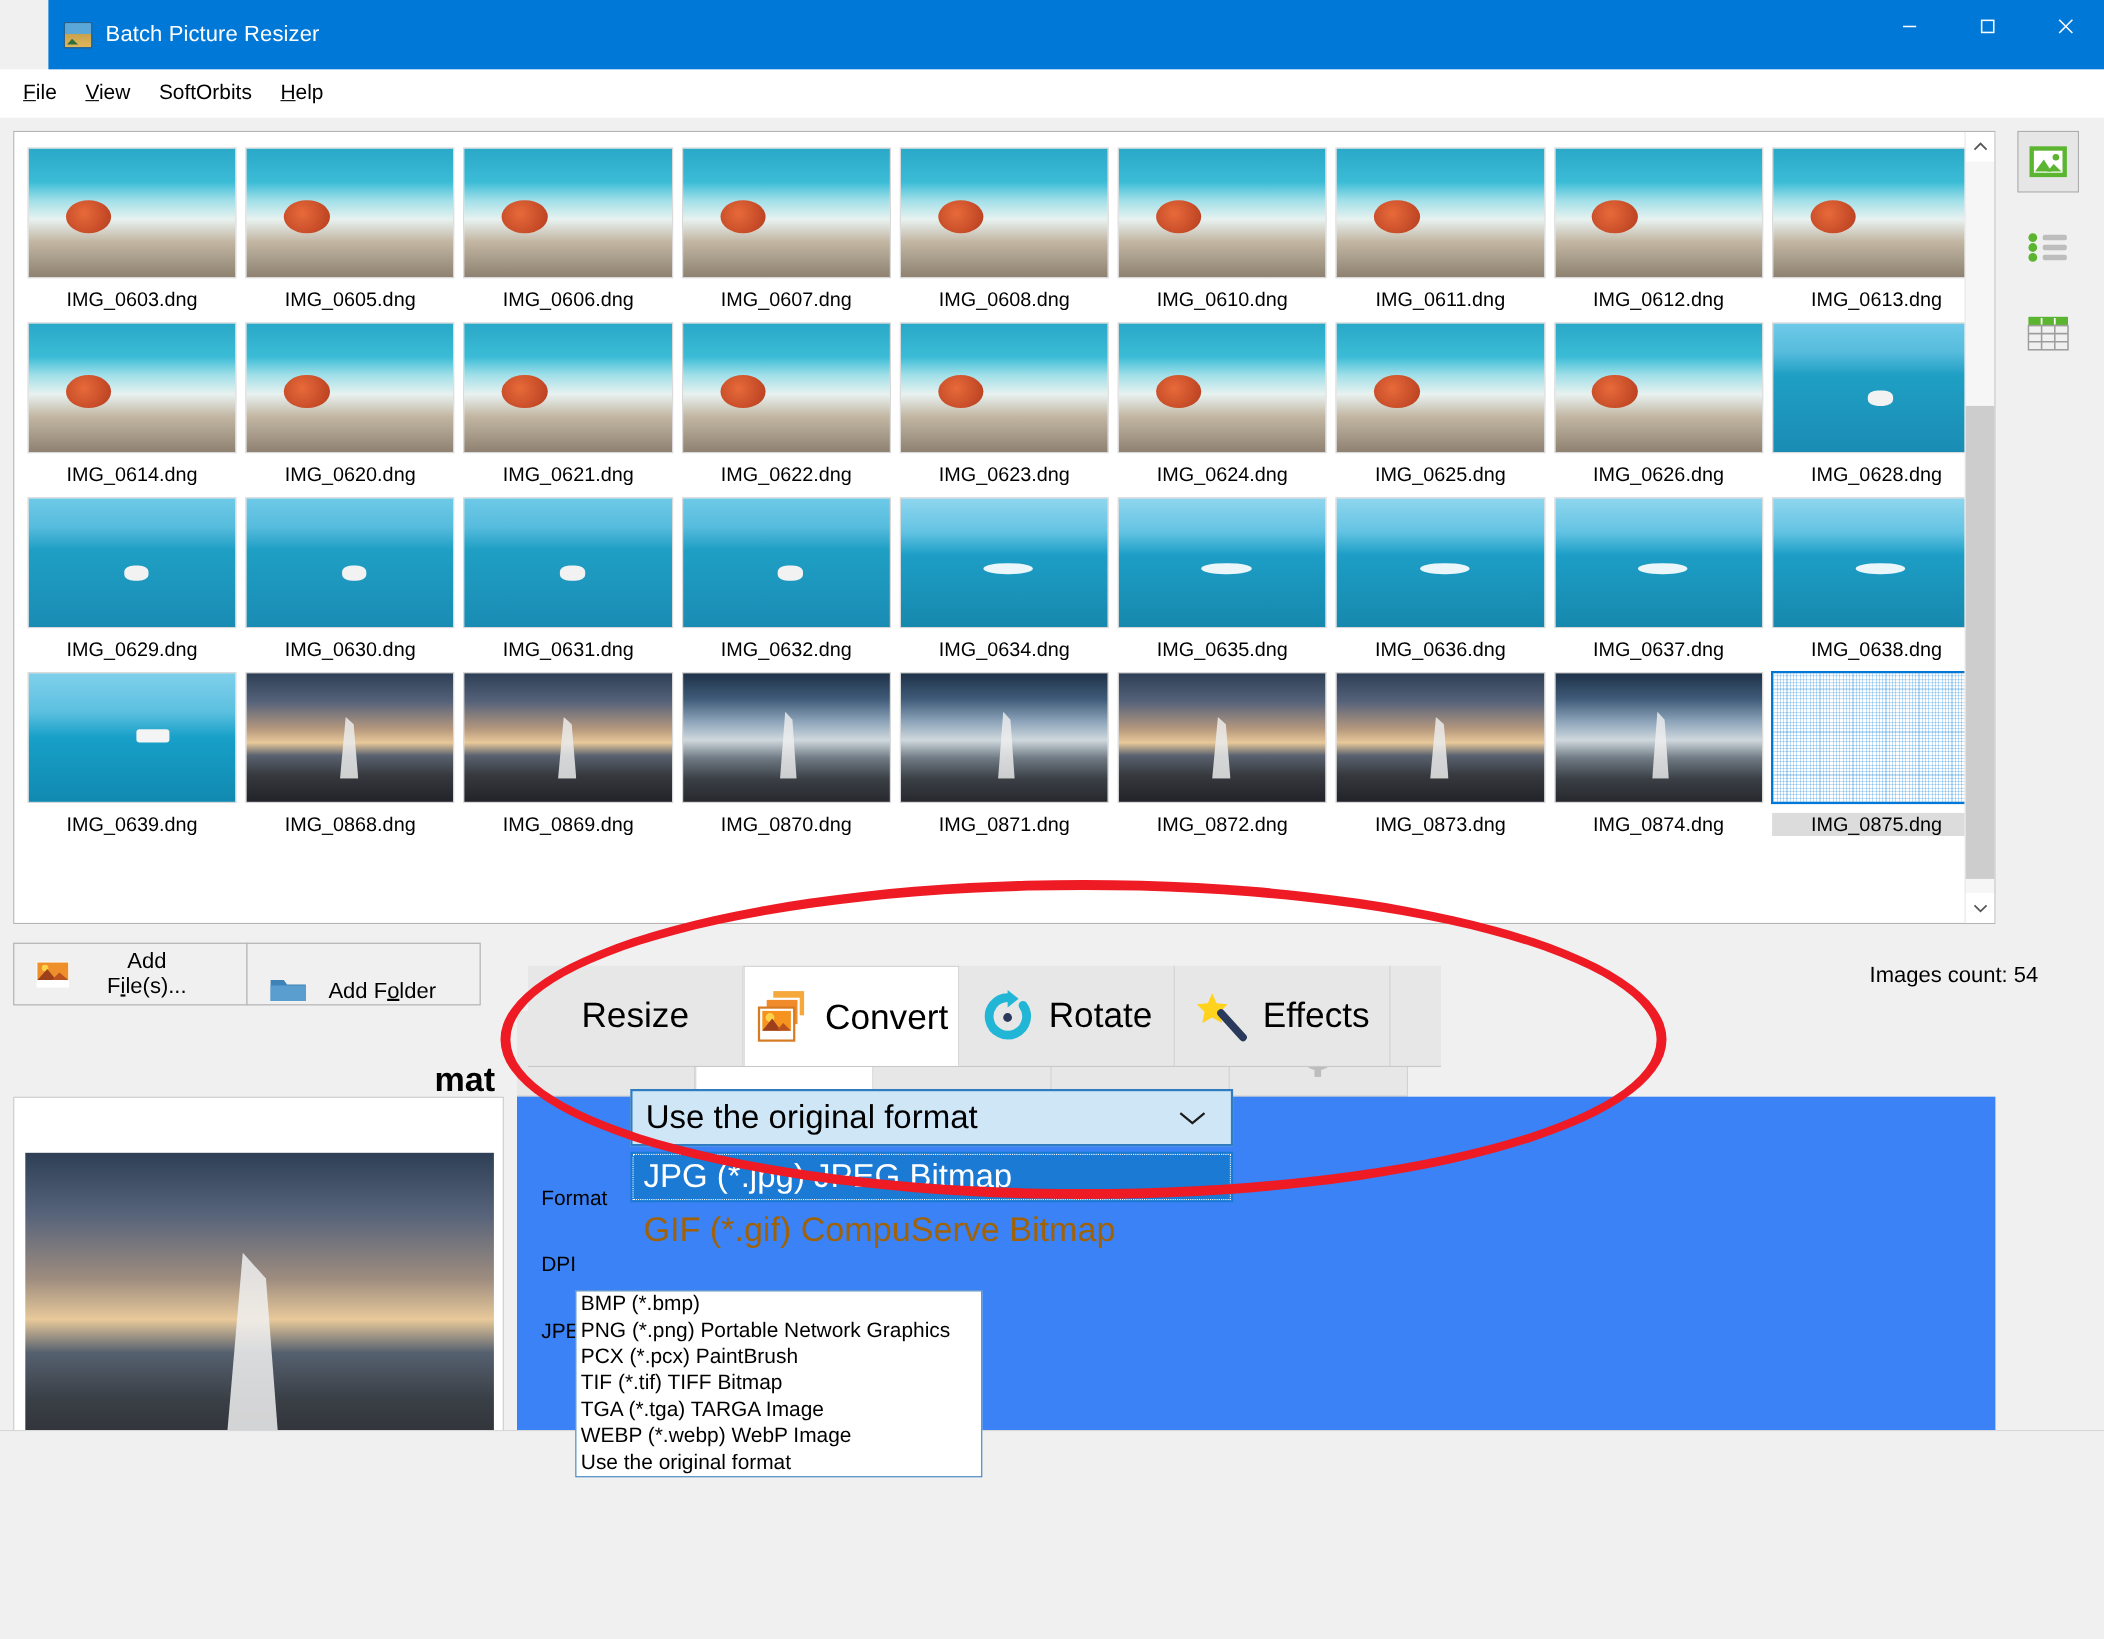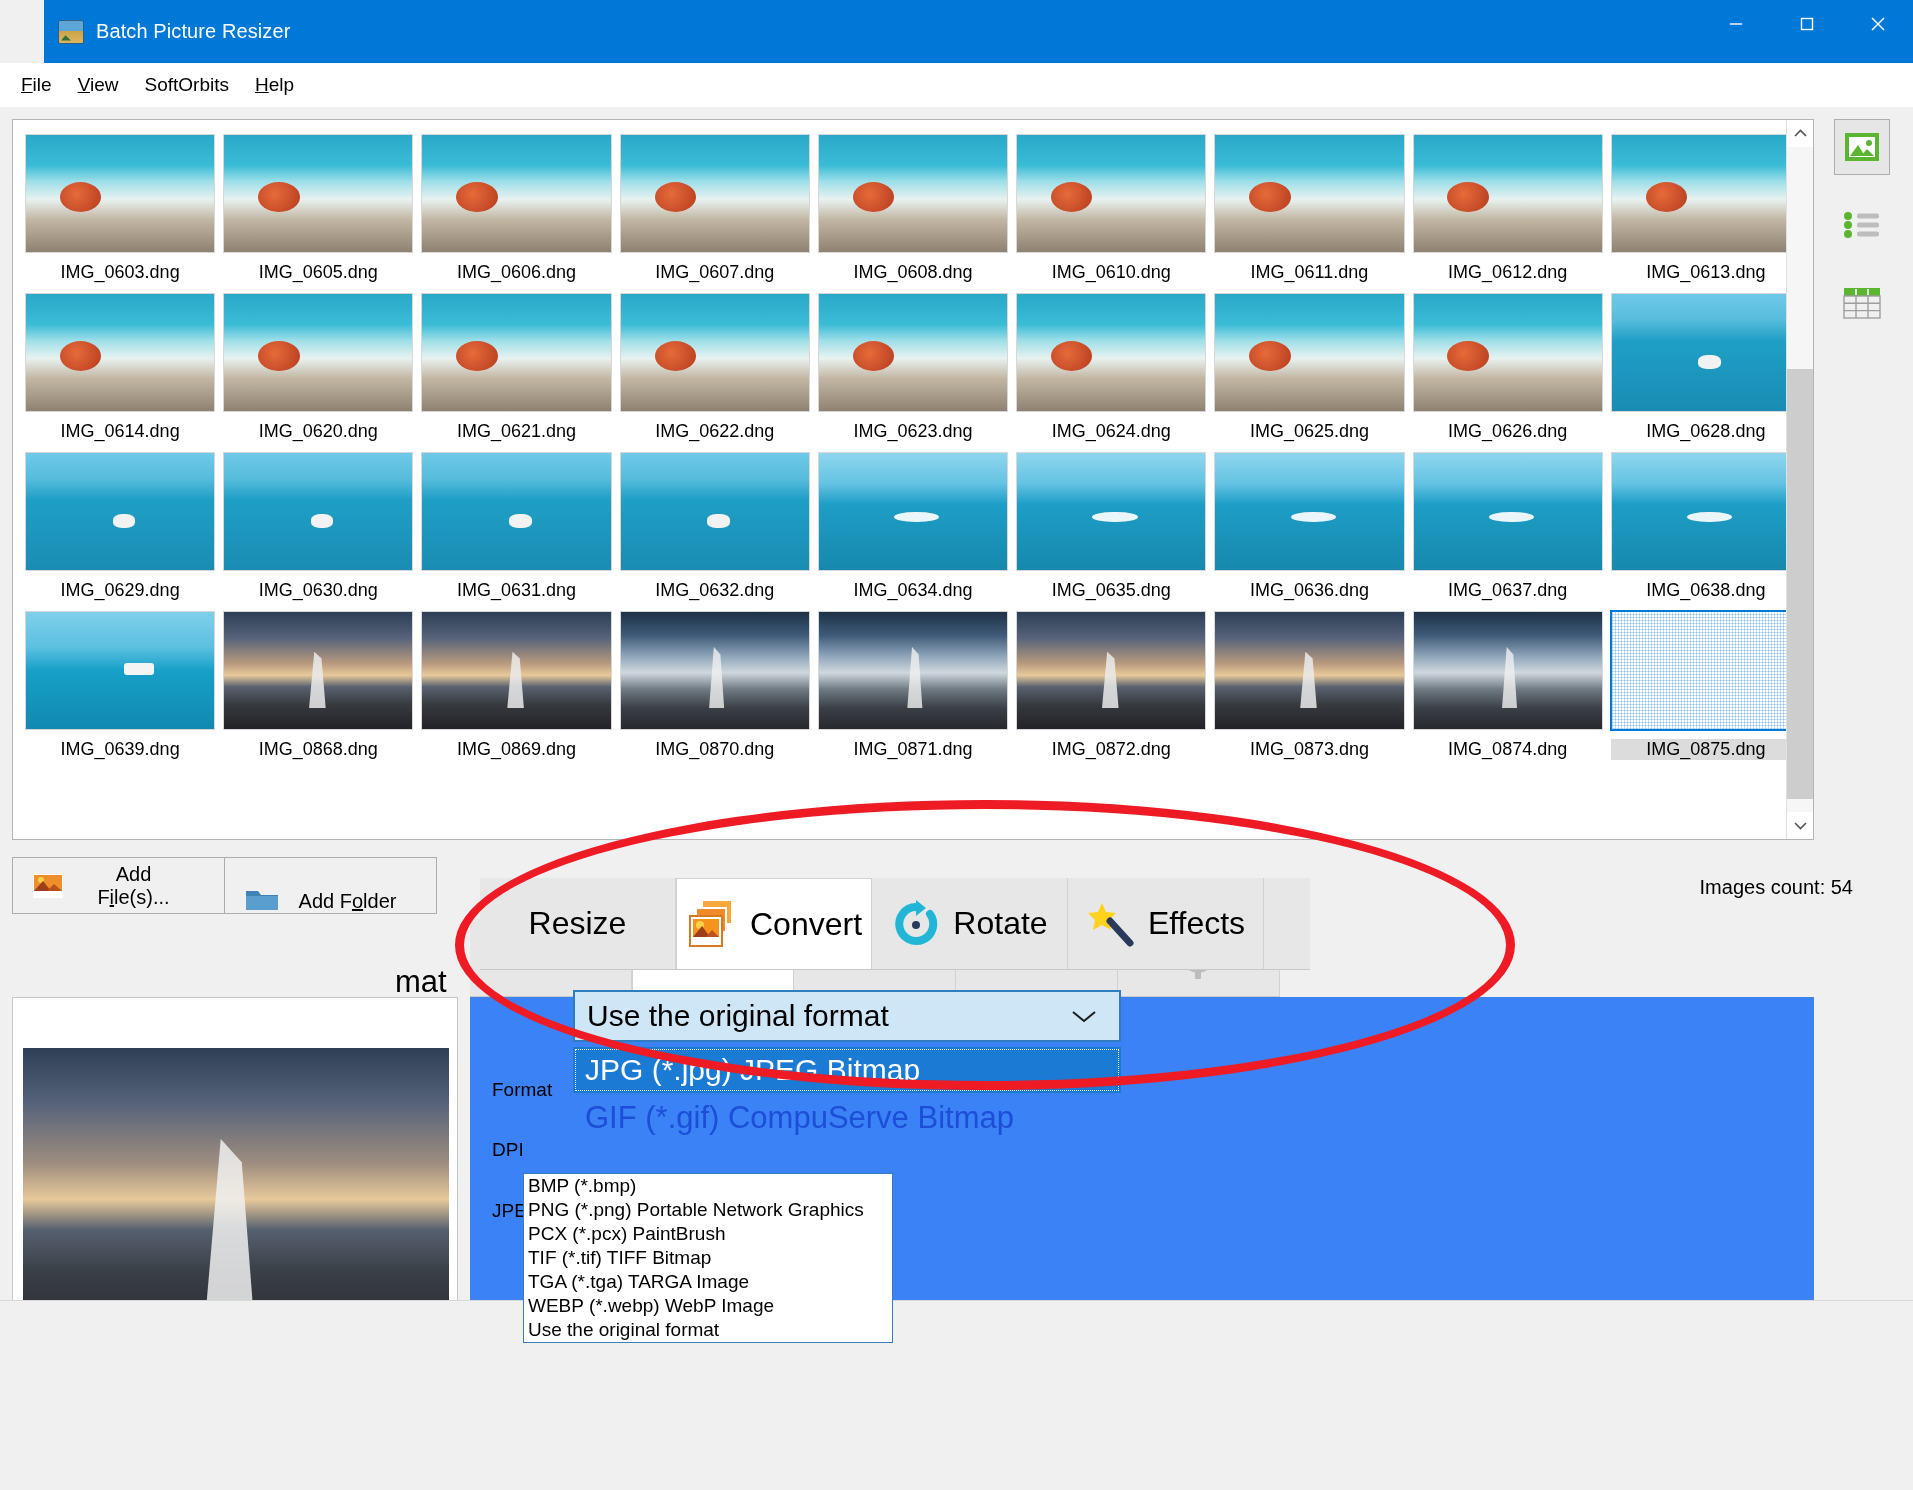--- a/index.html
+++ b/index.html
@@ -149,40 +149,40 @@
   
   #footer{ position:absolute; left:0; top:1300px; width:1913px; height:190px;
            background:#f0f0f0; border-top:1px solid #d8d8d8; }
 
   
   #mag{ position:absolute; left:455px; top:800px; width:1060px; height:290px; z-index:20;
         pointer-events:none; }
   #mag-inner{ position:absolute; inset:0; }
   #mag-ellipse{ position:absolute; inset:0; border:9px solid #ee1b24; border-radius:50%;
                 box-sizing:border-box; }
-  .mag-text{ position:absolute; font-size:27px; }
+  .mag-text{ position:absolute; font-size:27px;font-weight:bold; }
   #mg-mat{ left:-60px; top:164px; font-size:31px; }
 
   #mag-tabs{ position:absolute; left:25px; top:78px; width:830px; height:92px;
              background:#e7e7e7; border-bottom:1px solid #c8c8c8; display:flex; }
   .mtab{ width:196px; display:flex; align-items:center; justify-content:center; gap:12px;
          font-size:32px; border-right:1px solid #d2d2d2; }
   .mtab.active{ background:#fff; border:1px solid #d2d2d2; border-bottom:none; }
 
   #mag-combo{ position:absolute; left:118px; top:190px; width:548px; height:52px;
               background:#cfe6f7; border:2px solid #2f7cc0; display:flex; align-items:center;
               font-size:30px; }
   #mag-combo-val{ padding-left:12px; flex:1; }
   #mag-combo-caret{ width:48px; text-align:center; font-size:22px; color:#1a1a1a; }
   #mag-opt1{ position:absolute; left:118px; top:247px; width:548px; height:46px;
              background:#1a7ad4; color:#fff; display:flex; align-items:center;
              font-size:30px; padding-left:12px; outline:1px dotted #fff; outline-offset:-3px; }
   #mag-opt2{ position:absolute; left:118px; top:295px; width:548px; height:46px;
              display:flex; align-items:center; font-size:31px; padding-left:12px;
-             color:#1d4ed8; }
+             color:#a16207; }
 
   svg{ display:block; }
 </style>
 </head>
 <body>
 
 <div id="titlebar">
   <div id="app-icon"></div>
   <div id="app-title">Batch Picture Resizer</div>
   <div id="winbtns">

